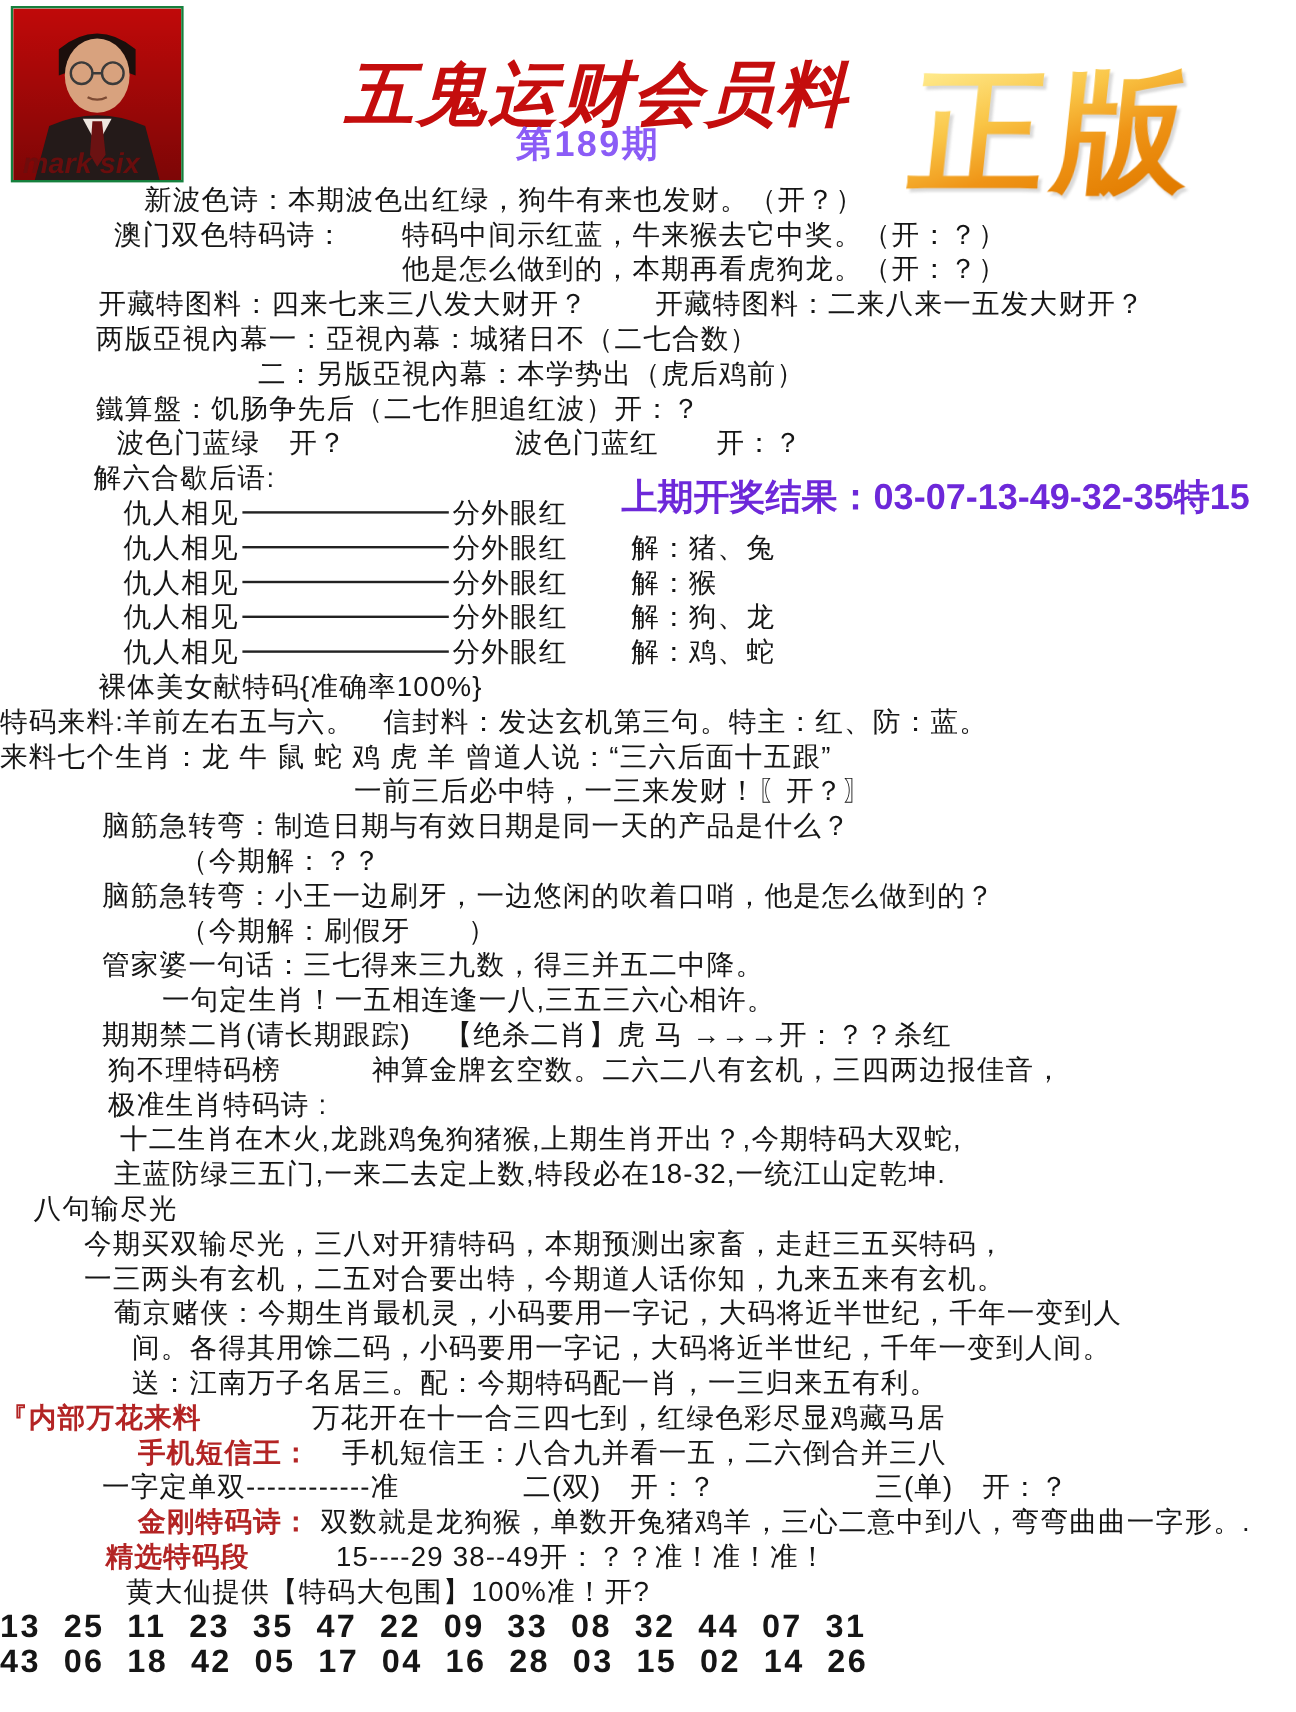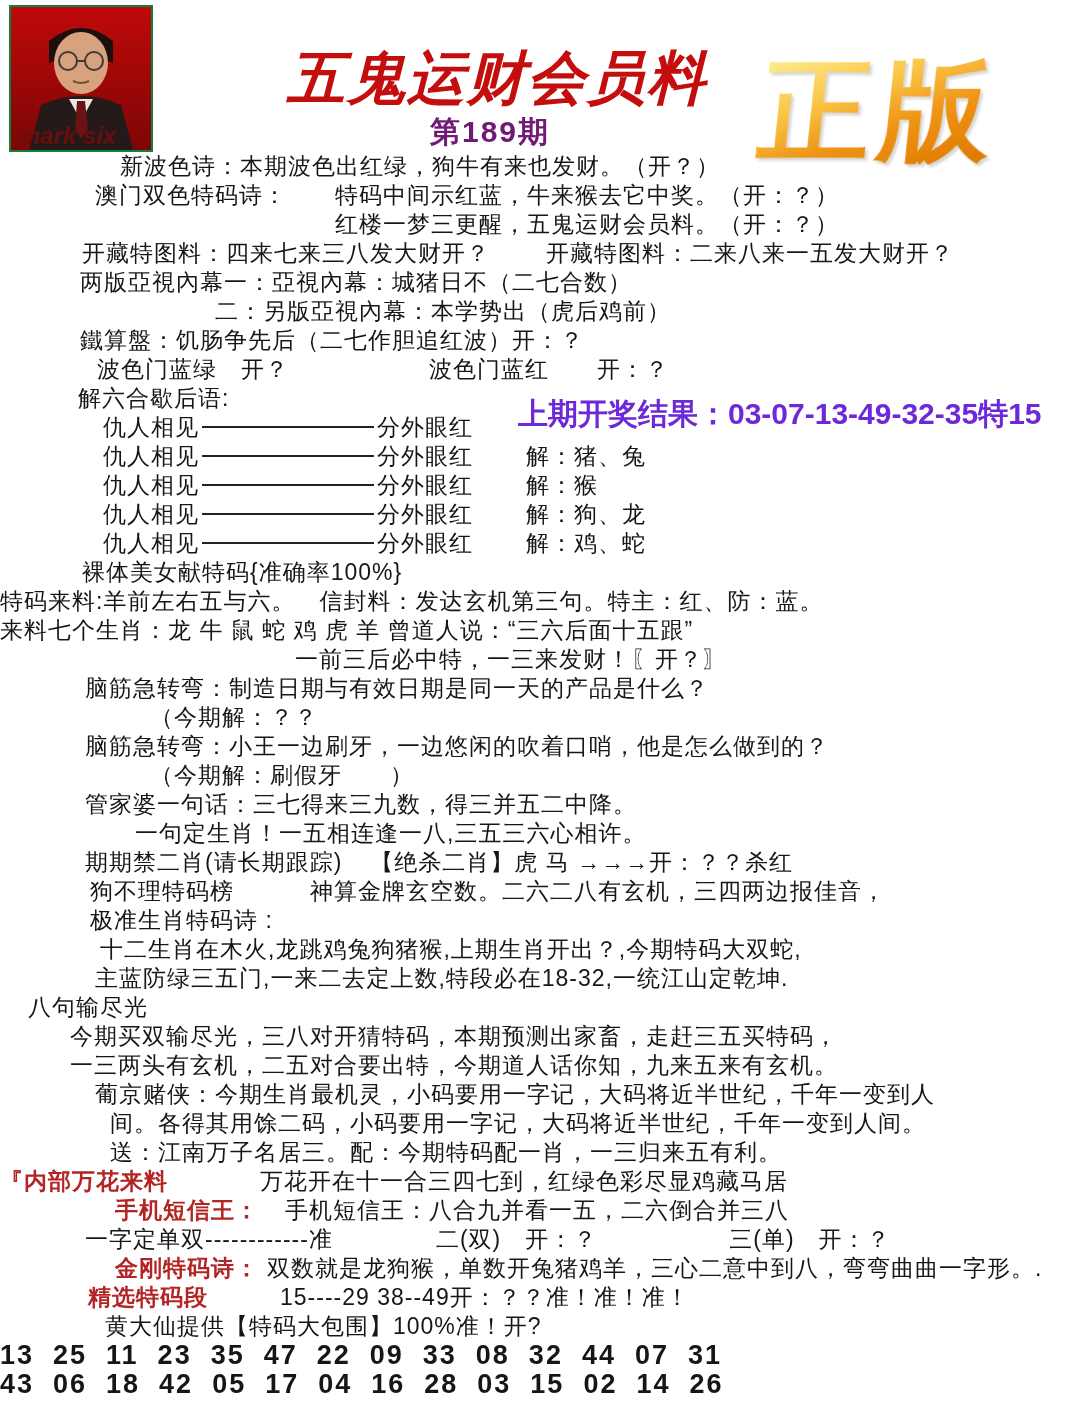--- a/index.html
+++ b/index.html
@@ -4,21 +4,21 @@
 <style>
   html,body{margin:0;padding:0;}
   body{
     width:1080px;height:1427px;position:relative;overflow:hidden;
     background:#ffffff;color:#161616;
     font-family:"Liberation Sans","DejaVu Sans",sans-serif;
   }
   
   .photo{position:absolute;left:9px;top:5px;width:140px;height:143px;border:2px solid #15803d;}
   .title{position:absolute;left:287px;top:40px;font-size:58px;font-weight:bold;color:#c40d0d;letter-spacing:2px;white-space:pre;font-style:italic;}
-  .issue{position:absolute;left:430px;top:112px;font-size:30px;font-weight:bold;color:#701a75;letter-spacing:2px;}
+  .issue{position:absolute;left:430px;top:100px;font-size:30px;font-weight:bold;color:#8b5cf6;letter-spacing:2px;}
   .stamp{
     position:absolute;left:760px;top:55px;font-size:112px;font-weight:800;line-height:1;
     letter-spacing:8px;transform:skewX(-6deg);
     background:linear-gradient(160deg,#ffe98a 5%,#f9c445 35%,#ef9416 60%,#e27c00 90%);
     -webkit-background-clip:text;background-clip:text;color:transparent;
     filter:drop-shadow(3px 3px 1px #d9d9d9);
   }
   .result{position:absolute;left:518px;top:394px;font-size:30px;font-weight:bold;color:#6d28d9;white-space:pre;z-index:3;}
   
   .doc{position:absolute;left:0;top:152px;width:1080px;}
@@ -66,21 +66,21 @@
 </div>
 
 <div class="title">五鬼运财会员料</div>
 <div class="issue">第189期</div>
 <div class="stamp">正版</div>
 <div class="result">上期开奖结果：03-07-13-49-32-35特15</div>
 
 <div class="doc">
   <div class="ln i120">新波色诗：本期波色出红绿，狗牛有来也发财。（开？）</div>
   <div class="ln i95"><span>澳门双色特码诗：</span><span class="g48">特码中间示红蓝，牛来猴去它中奖。（开：？）</span></div>
-  <div class="ln i335">红楼一梦三更醒，五鬼运财会员料。（开：？）</div>
+  <div class="ln i335">他是怎么做到的，本期再看虎狗龙。（开：？）</div>
   <div class="ln i82"><span>开藏特图料：四来七来三八发大财开？</span><span class="g56">开藏特图料：二来八来一五发大财开？</span></div>
   <div class="ln i80">两版亞視內幕一：亞視內幕：城猪日不（二七合数）</div>
   <div class="ln i215">二：另版亞視內幕：本学势出（虎后鸡前）</div>
   <div class="ln i80">鐵算盤：饥肠争先后（二七作胆追红波）开：？</div>
   <div class="ln i97"><span>波色门蓝绿　开？</span><span class="g140">波色门蓝红　　开：？</span></div>
   <div class="ln i78">解六合歇后语:</div>
 
   <div class="ln i103"><span>仇人相见</span><span class="dash"></span><span>分外眼红</span><span class="jie"></span></div>
   <div class="ln i103"><span>仇人相见</span><span class="dash"></span><span>分外眼红</span><span class="jie">解：猪、兔</span></div>
   <div class="ln i103"><span>仇人相见</span><span class="dash"></span><span>分外眼红</span><span class="jie">解：猴</span></div>

